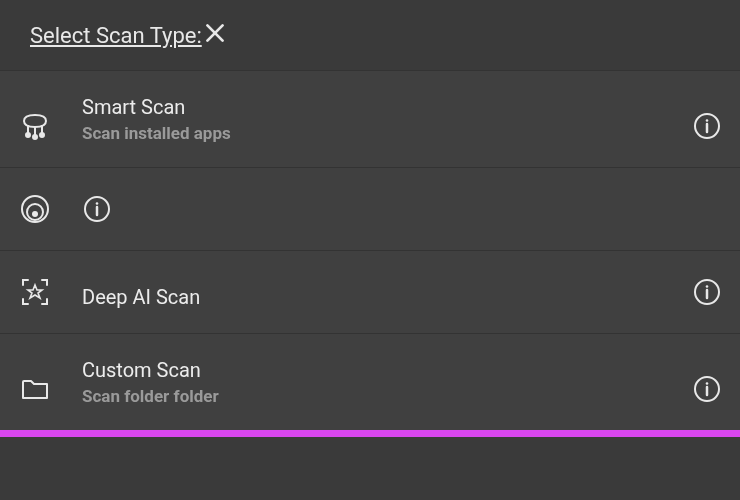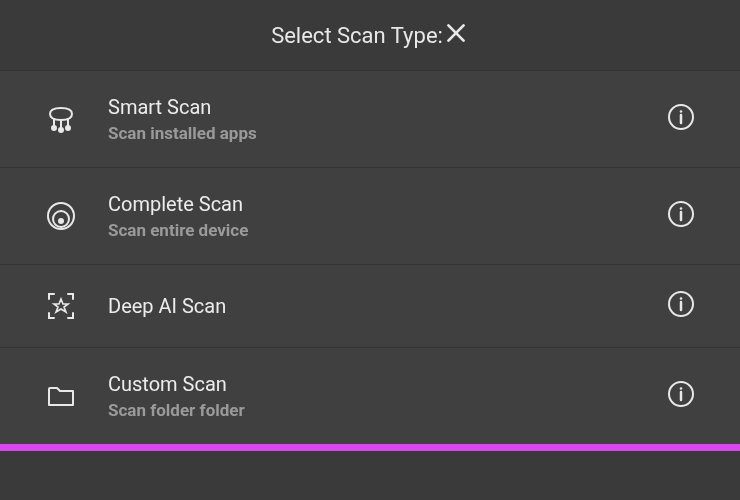--- a/index.html
+++ b/index.html
@@ -11,23 +11,24 @@
       width: 740px;
       height: 500px;
       background: #3a3a3a;
       font-family: -apple-system, BlinkMacSystemFont, "Segoe UI", Roboto, sans-serif;
       color: #e8e8e8;
       overflow: hidden;
     }
     .header {
       display: flex;
       align-items: center;
-      justify-content: center;
+      justify-content: flex-start;
       padding: 20px 30px 20px 30px;
       background: #3a3a3a;
+      text-decoration: underline;
     }
     .header-title {
       font-size: 22px;
       font-weight: 400;
       color: #e8e8e8;
     }
     .close-btn {
       cursor: pointer;
       display: flex;
       align-items: center;
@@ -36,22 +37,22 @@
     .close-btn svg {
       width: 26px;
       height: 26px;
     }
     .list {
       display: flex;
       flex-direction: column;
     }
     .list-item {
       display: flex;
-      align-items: center;
-      padding: 24px 44px;
+      align-items: flex-end;
+      padding: 24px 18px;
       background: #404040;
       border-top: 1px solid #333333;
       cursor: pointer;
     }
     .list-item:last-child {
       border-bottom: 7px solid #d946ef;
     }
     .item-icon {
       width: 34px;
       height: 34px;
@@ -140,24 +141,20 @@
   </div>
 
   <div class="list-item">
     <div class="item-icon">
       <svg viewBox="0 0 34 34" fill="none" stroke="#e8e8e8" stroke-width="2">
         <circle cx="17" cy="17" r="13"></circle>
         <circle cx="17" cy="20" r="8"></circle>
         <circle cx="17" cy="22" r="3" fill="#e8e8e8" stroke="none"></circle>
       </svg>
     </div>
-    <div class="item-text">
-      <div class="item-title">Complete Scan</div>
-      <div class="item-subtitle">Scan entire device</div>
-    </div>
     <div class="info-btn">
       <span>
         <svg viewBox="0 0 30 30" fill="none" stroke="#e8e8e8" stroke-width="2">
           <circle cx="15" cy="15" r="12"></circle>
           <circle cx="15" cy="9.5" r="1.3" fill="#e8e8e8" stroke="none"></circle>
           <line x1="15" y1="13" x2="15" y2="21" stroke-width="2.5" stroke-linecap="round"></line>
         </svg>
       </span>
     </div>
   </div>

